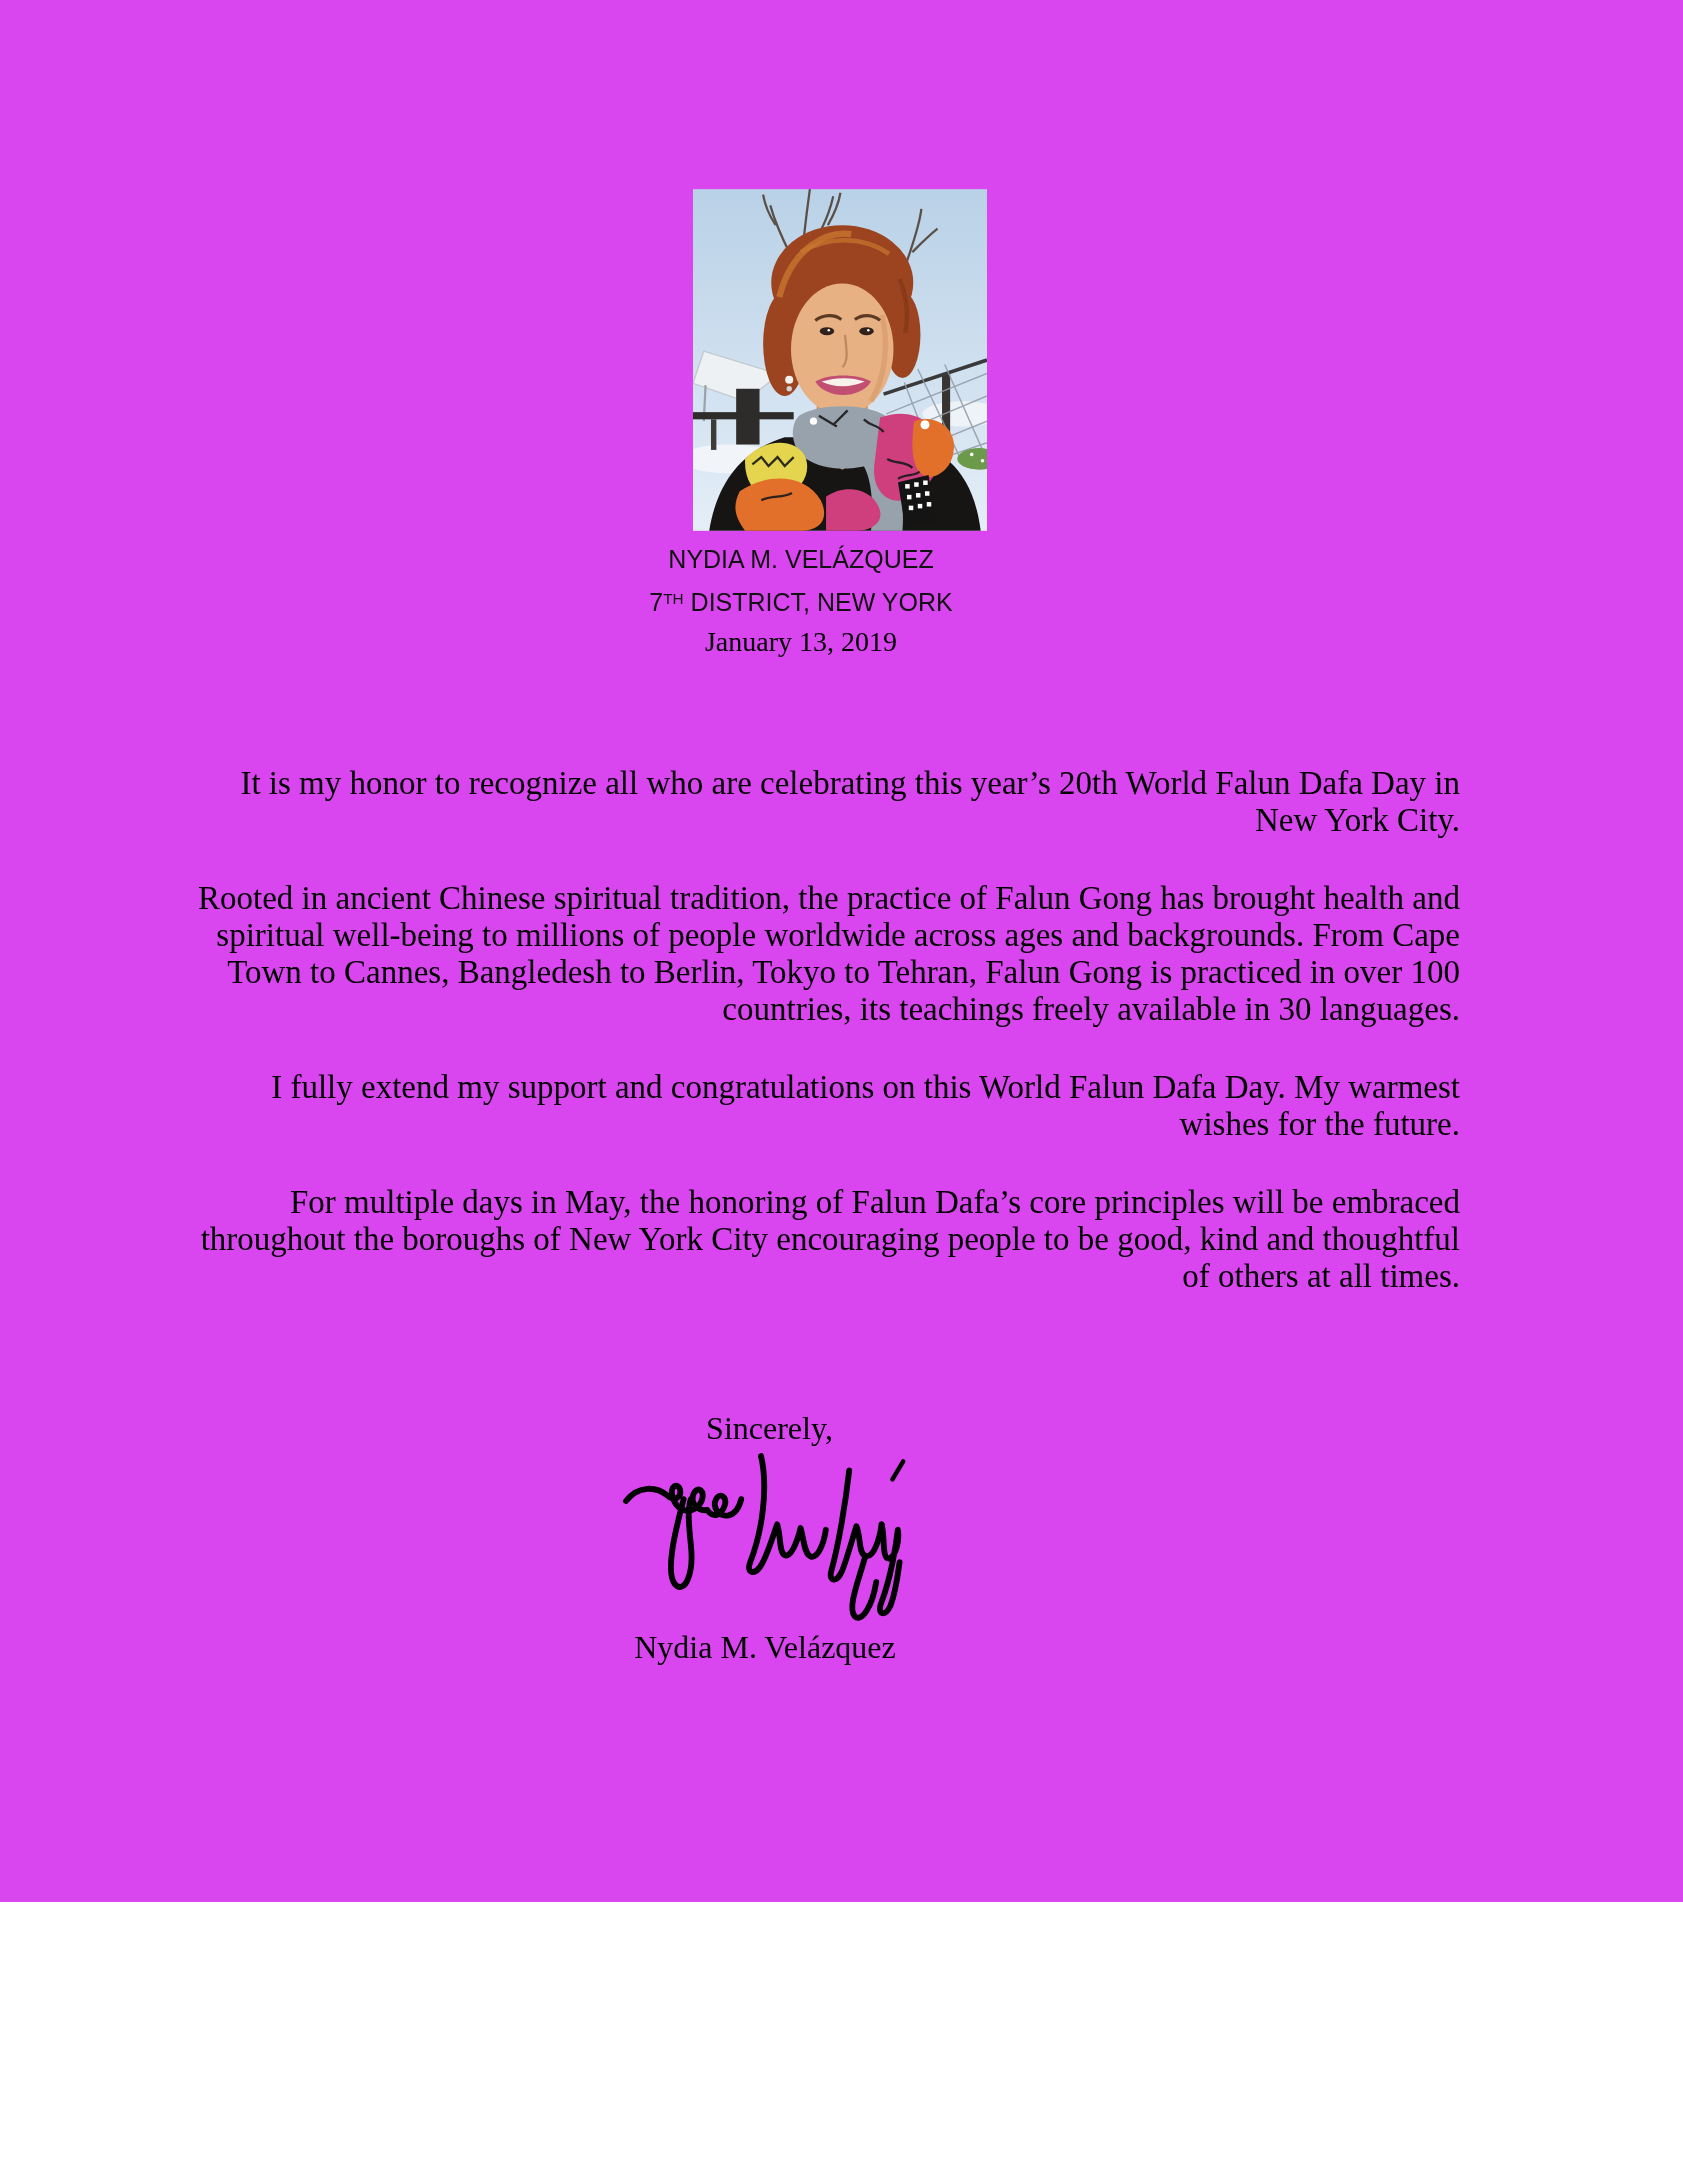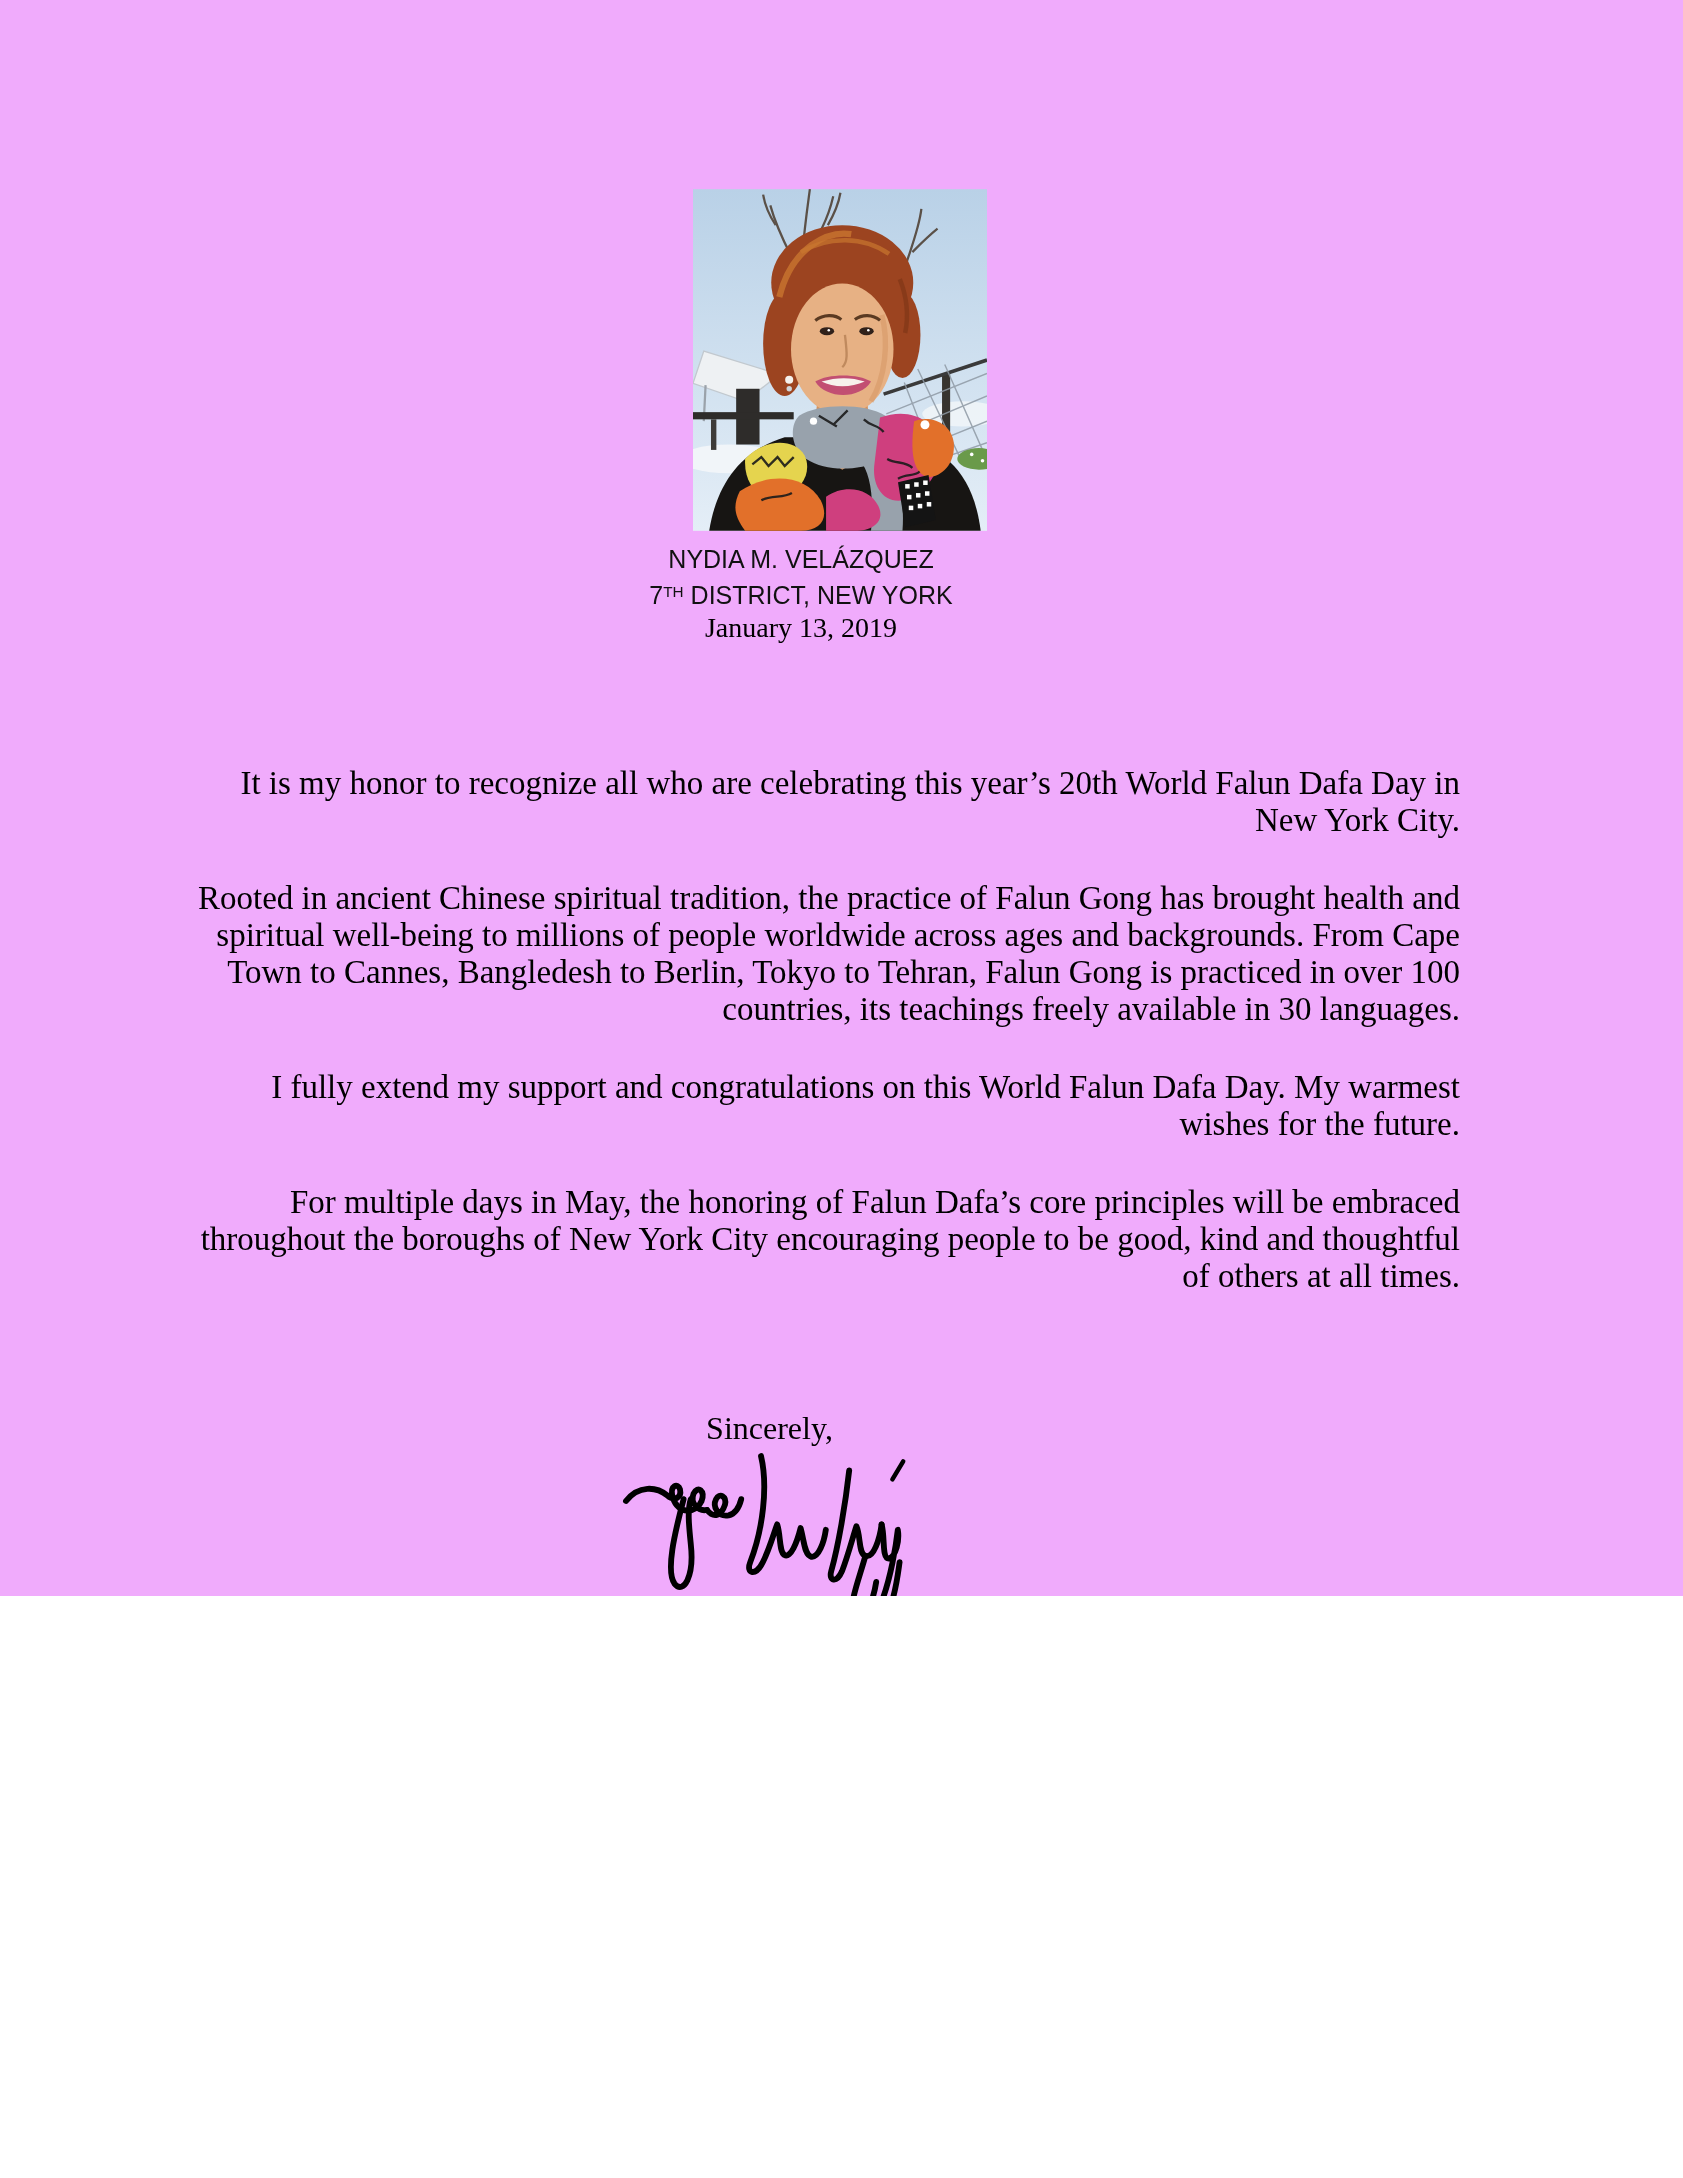--- a/index.html
+++ b/index.html
@@ -2,42 +2,42 @@
 <html style="--sky: #b9d1e7; --sky_light: #e4eef7; --cloud: #f3f6f9; --branch: #4a3a2c; --hair: #9c4420; --hair_highlight: #c9762f; --skin: #e7b184; --skin_shadow: #d3935f; --lips: #c24f72; --teeth: #f7f2ec; --eye: #30211a; --scarf_gray: #98a2ac; --scarf_pink: #cf3f7e; --scarf_orange: #e2702a; --scarf_yellow: #e5d44e; --top_black: #171513; --fence: #2e2c2a; --net: #8f9aa5; --grass: #6a9a4a; --ink: #000000;font-size:14.4px"><head>
 <meta charset="utf-8">
 <style>
   html, body { margin: 0; padding: 0; }
   body {
     width: 1683px; height: 2178px;
     background: #ffffff;
     font-family: "Liberation Serif", serif;
     color: #000;
   }
-  .page { position: relative; width: 1683px; height: 1596px; background: #f0abfc; overflow: hidden; }
+  .page { position: relative; width: 1683px; height: 1902px; background: #d946ef; overflow: hidden; }
 
   
   .photo {
     position: absolute; left: 693px; top: 189px;
     width: 294px; height: 342px;
   }
   .photo svg { display: block; width: 294px; height: 342px; }
 
   
   .letterhead {
     position: absolute; left: 0; top: 542px; width: 1602px;
     text-align: center;
   }
   .sender-name {
     font-family: "Liberation Sans", sans-serif;
     font-size: 25px; line-height: 34px; font-weight: 400;
     color: #111;
   }
   .sender-district {
     font-family: "Liberation Sans", sans-serif;
-    font-size: 25px; line-height: 32px; color: #111;
+    font-size: 25px; line-height: 46px; color: #111;
   }
   .sender-district sup { font-size: 15.3px; vertical-align: 7.2px; letter-spacing: 0; }
   .letter-date { font-size: 28px; line-height: 34px; color: #000; }
 
   
   .letter-body {
     position: absolute; left: 189px; top: 765px; width: 1271px;
     font-size: 33px; line-height: 37px; text-align: right;
   }
   .letter-body p { margin: 0 0 41px 0; white-space: pre-wrap; }

